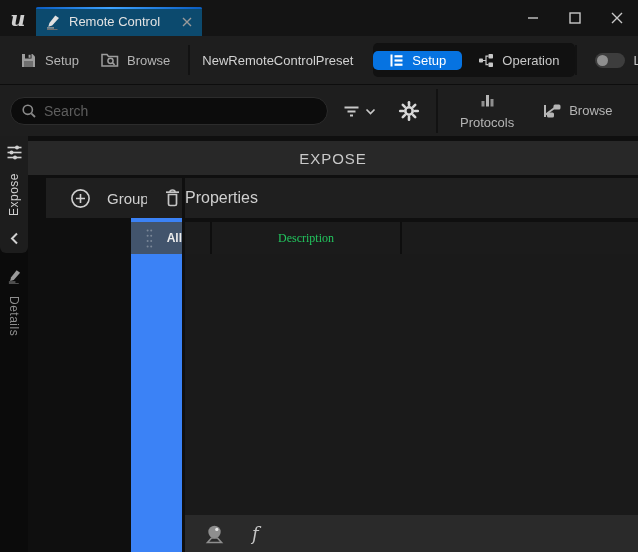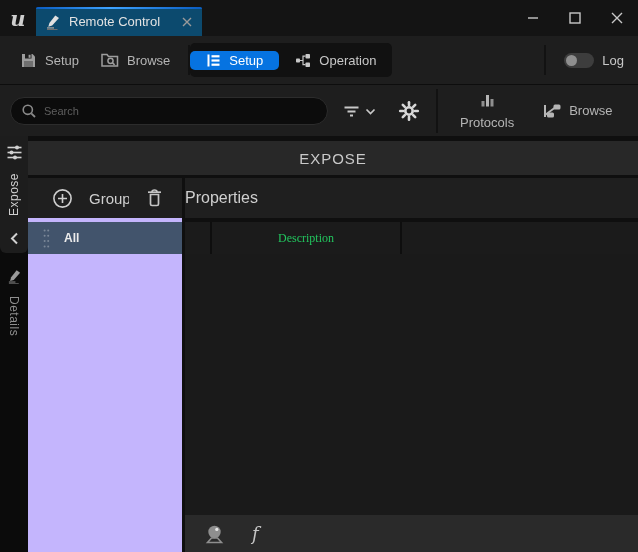--- a/index.html
+++ b/index.html
@@ -38,45 +38,45 @@
   .toggle-group { display:flex; align-items:center; gap:8px; margin-left:auto; padding-right:6px; }
   .toggle { width:30px; height:15px; border-radius:8px; background:#3d3d3d; position:relative; flex:none; }
   .toggle .knob { position:absolute; left:2px; top:2px; width:11px; height:11px; border-radius:50%; background:#8f8f8f; }
 
   
   .subtoolbar { height:52px; background:#1e1e1e; border-top:1px solid #0d0d0d;
                 display:flex; align-items:center; padding:0 12px 0 10px; }
   .search-pill { width:318px; height:28px; background:#0c0c0c; border:1px solid #2c2c2c;
                  border-radius:14px; display:flex; align-items:center; padding:0 10px; gap:7px; flex:none; }
   .search-pill input { flex:1; background:transparent; border:none; outline:none; color:#ef4444;
-                 font-family:inherit; font-size:11px; }
+                 font-family:inherit; font-size:14px; }
   .search-pill input::placeholder { color:#5e5e5e; }
   .icon-btn { display:flex; align-items:center; justify-content:center; }
 
   
   .main { height:416px; display:flex; background:#0f0f0f; }
   .strip { width:28px; background:#0b0b0b; display:flex; flex-direction:column; align-items:center; flex:none; }
   .strip-active { width:28px; background:#1d1d1d; border-radius:0 0 6px 6px;
                   display:flex; flex-direction:column; align-items:center; padding:8px 0 4px; }
   .v-label-up { writing-mode:vertical-rl; transform:rotate(180deg); font-size:12px; color:#cfcfcf;
                 letter-spacing:.5px; margin:12px 0 10px; }
   .v-label-down { writing-mode:vertical-rl; font-size:12px; color:#8f8f8f; letter-spacing:.5px; }
   .chev-btn { padding:6px 0 4px; display:flex; justify-content:center; width:100%; }
   .strip-inactive { display:flex; flex-direction:column; align-items:center; margin-top:16px; gap:12px; }
 
   .content { flex:1; display:flex; flex-direction:column; min-width:0; }
   .expose-title { height:34px; margin-top:5px; background:#282828; display:flex; align-items:center;
                   justify-content:center; color:#c9c9c9; font-size:15px; letter-spacing:1px; }
   .panels { flex:1; display:flex; gap:3px; margin-top:3px; min-height:0; }
 
-  .group-panel { width:154px; flex:none; display:flex; flex-direction:column; }
+  .group-panel { width:154px; flex:none; display:flex; flex-direction:column;align-items:flex-end; }
   .panel-header { height:40px; background:#1f1f1f; display:flex; align-items:center; flex:none; }
   .group-panel .panel-header { padding-left:24px; gap:16px; }
   .group-header-label { color:#cfcfcf; font-size:15px; max-width:40px; overflow:hidden; white-space:nowrap; }
-  .group-body { flex:1; background:#c4b5fd; }
+  .group-body { flex:1; background:#3b82f6; }
   .group-row { height:32px; margin-top:4px; background:#42546c; display:flex; align-items:center;
                padding-left:15px; gap:14px; }
   .group-row .row-label { color:#ececec; font-size:12px; font-weight:bold; }
 
   .props-panel { flex:1; display:flex; flex-direction:column; min-width:0; }
   .props-panel .panel-header { }
   .props-header-label { color:#cfcfcf; font-size:16px; }
   .cols-row { height:32px; margin-top:4px; background:#1b1b1b; display:flex; align-items:center; flex:none; }
   .col-spacer-l { width:25px; flex:none; height:100%; }
   .col-cell { width:190px; flex:none; height:100%; display:flex; align-items:center; justify-content:center;
@@ -141,20 +141,21 @@
     <span>
       <svg width="18" height="16" viewBox="0 0 18 16">
         <path d="M1 2.5 H6 L7.5 4.5 H16.5 V14 H1 Z" fill="none" stroke="#9e9e9e" stroke-width="1.5"></path>
         <circle cx="9.5" cy="8.8" r="2.6" fill="none" stroke="#9e9e9e" stroke-width="1.5"></circle>
         <path d="M11.4 10.7 L13.6 12.9" stroke="#9e9e9e" stroke-width="1.6"></path>
       </svg>
     </span>
     <span>Browse</span>
   </div>
   <div class="vdiv"></div>
+  <div class="preset-name" style="margin:0 20px 0 12px;">NewRemoteControlPreset</div>
   <div class="segmented">
     <div class="seg-btn active">
       <span>
         <svg width="15" height="15" viewBox="0 0 15 15">
           <rect x="1.5" y="1.5" width="2" height="12" fill="#fff"></rect>
           <rect x="5.5" y="2.2" width="8" height="2.2" fill="#fff"></rect>
           <rect x="5.5" y="6.4" width="8" height="2.2" fill="#fff"></rect>
           <rect x="5.5" y="10.6" width="8" height="2.2" fill="#fff"></rect>
         </svg>
       </span>

